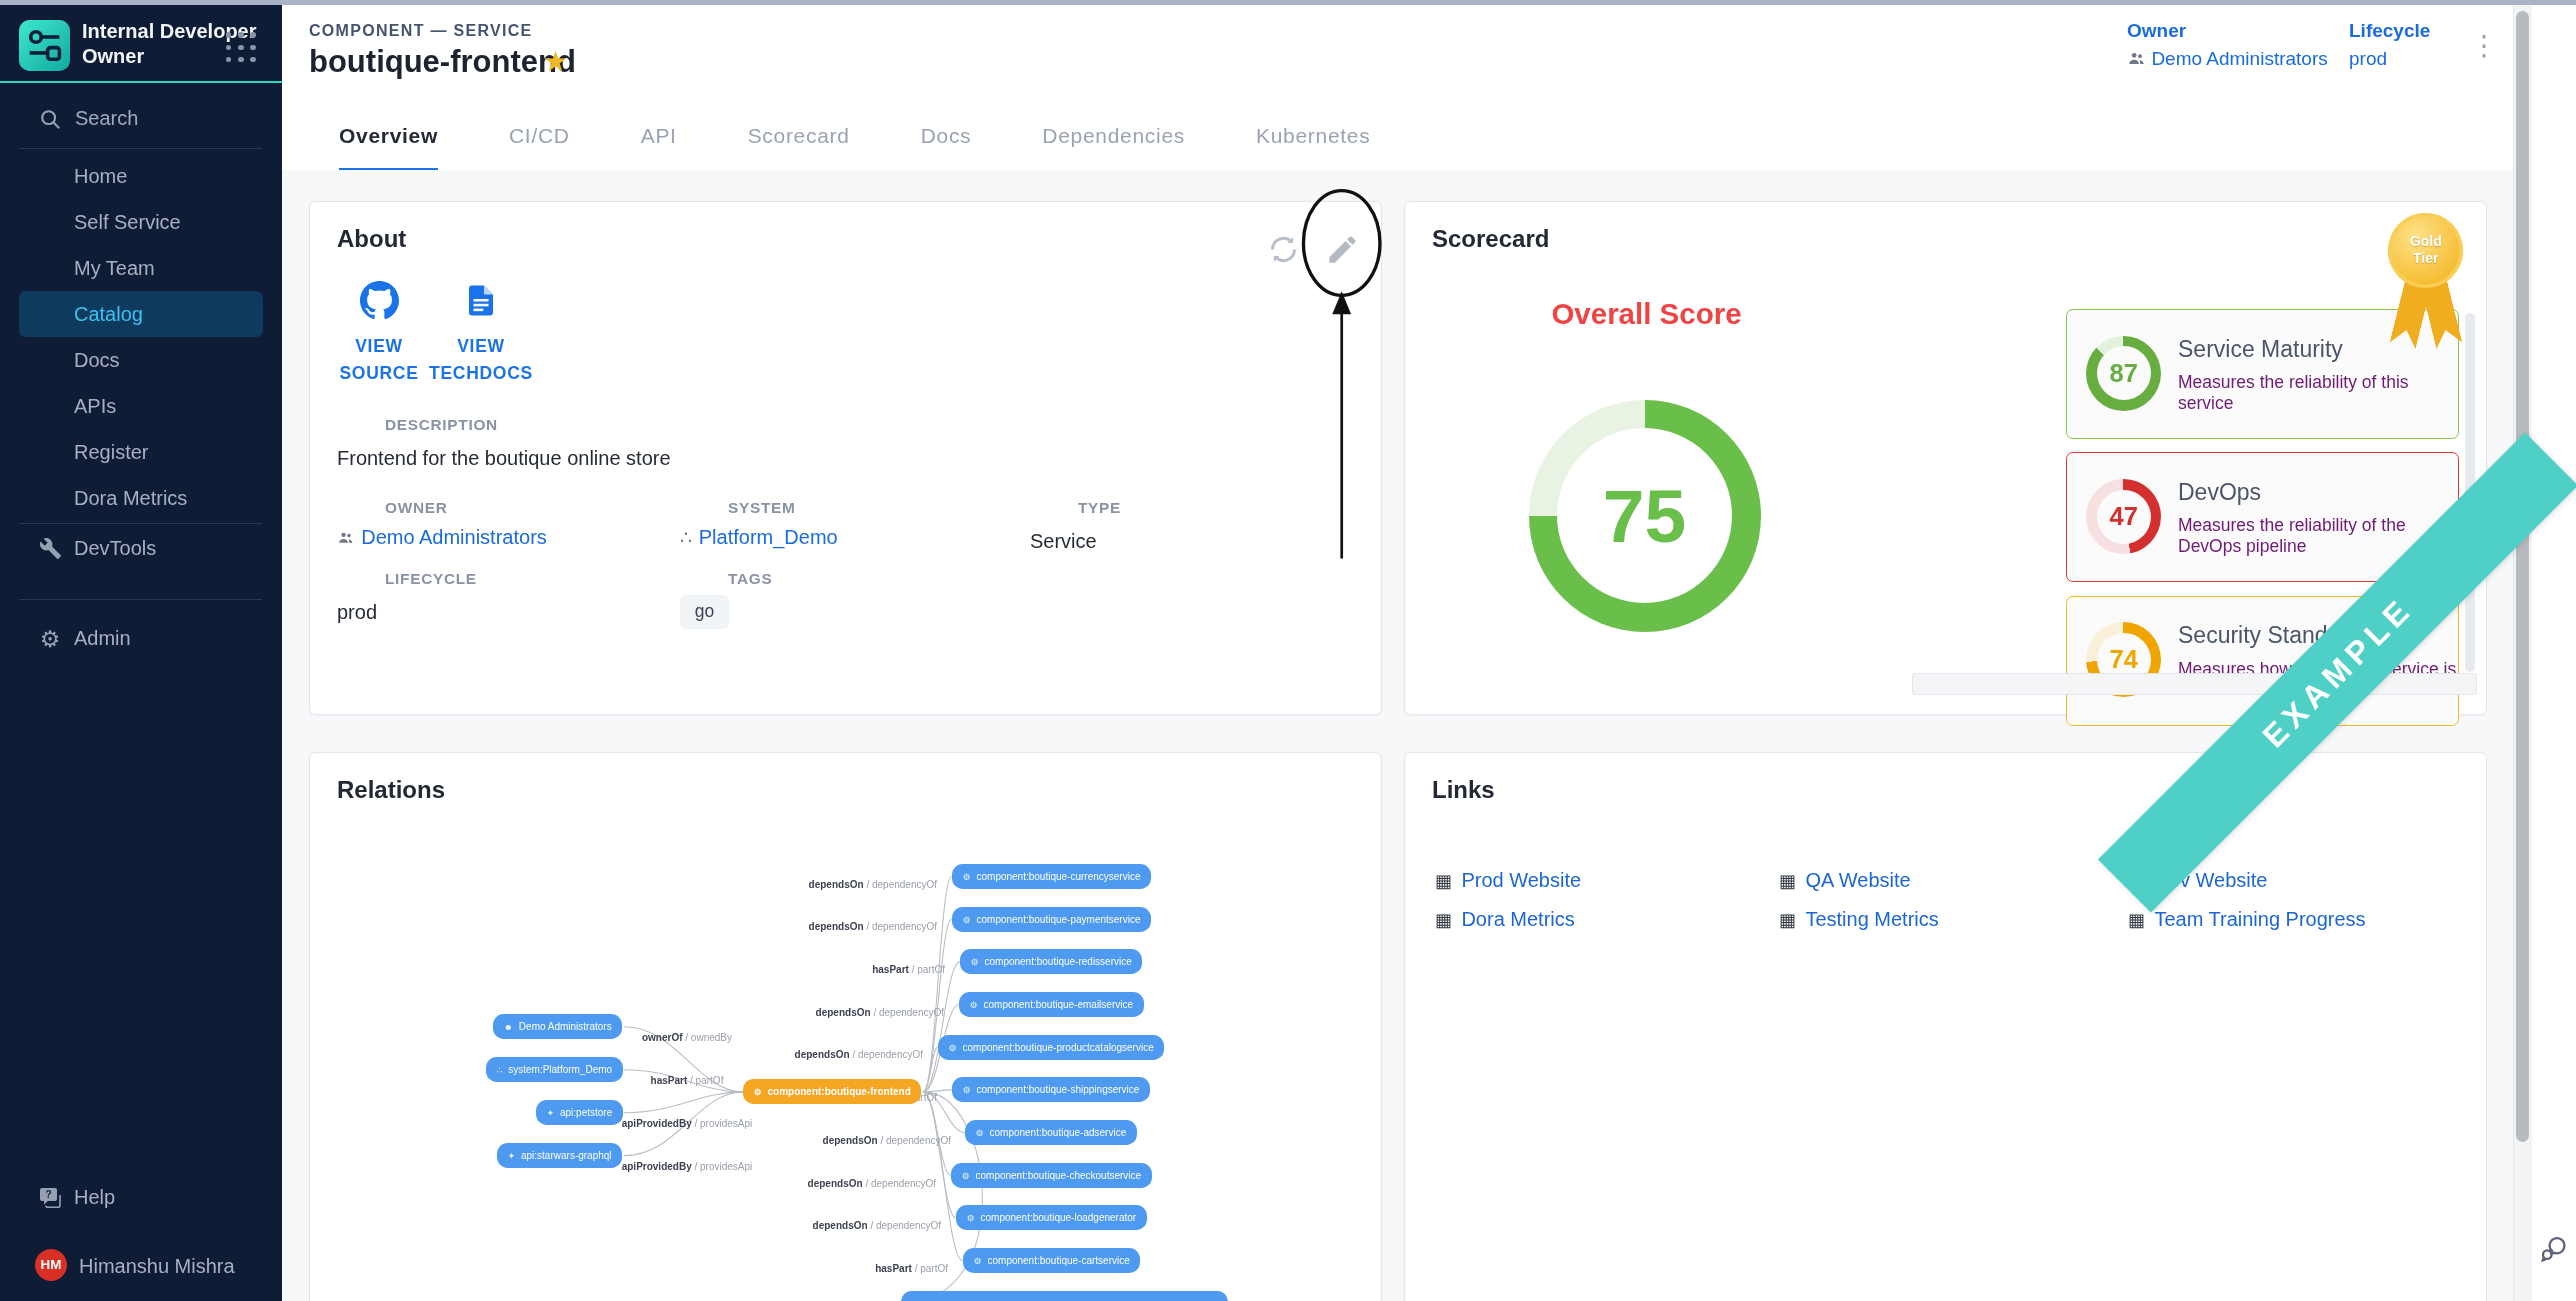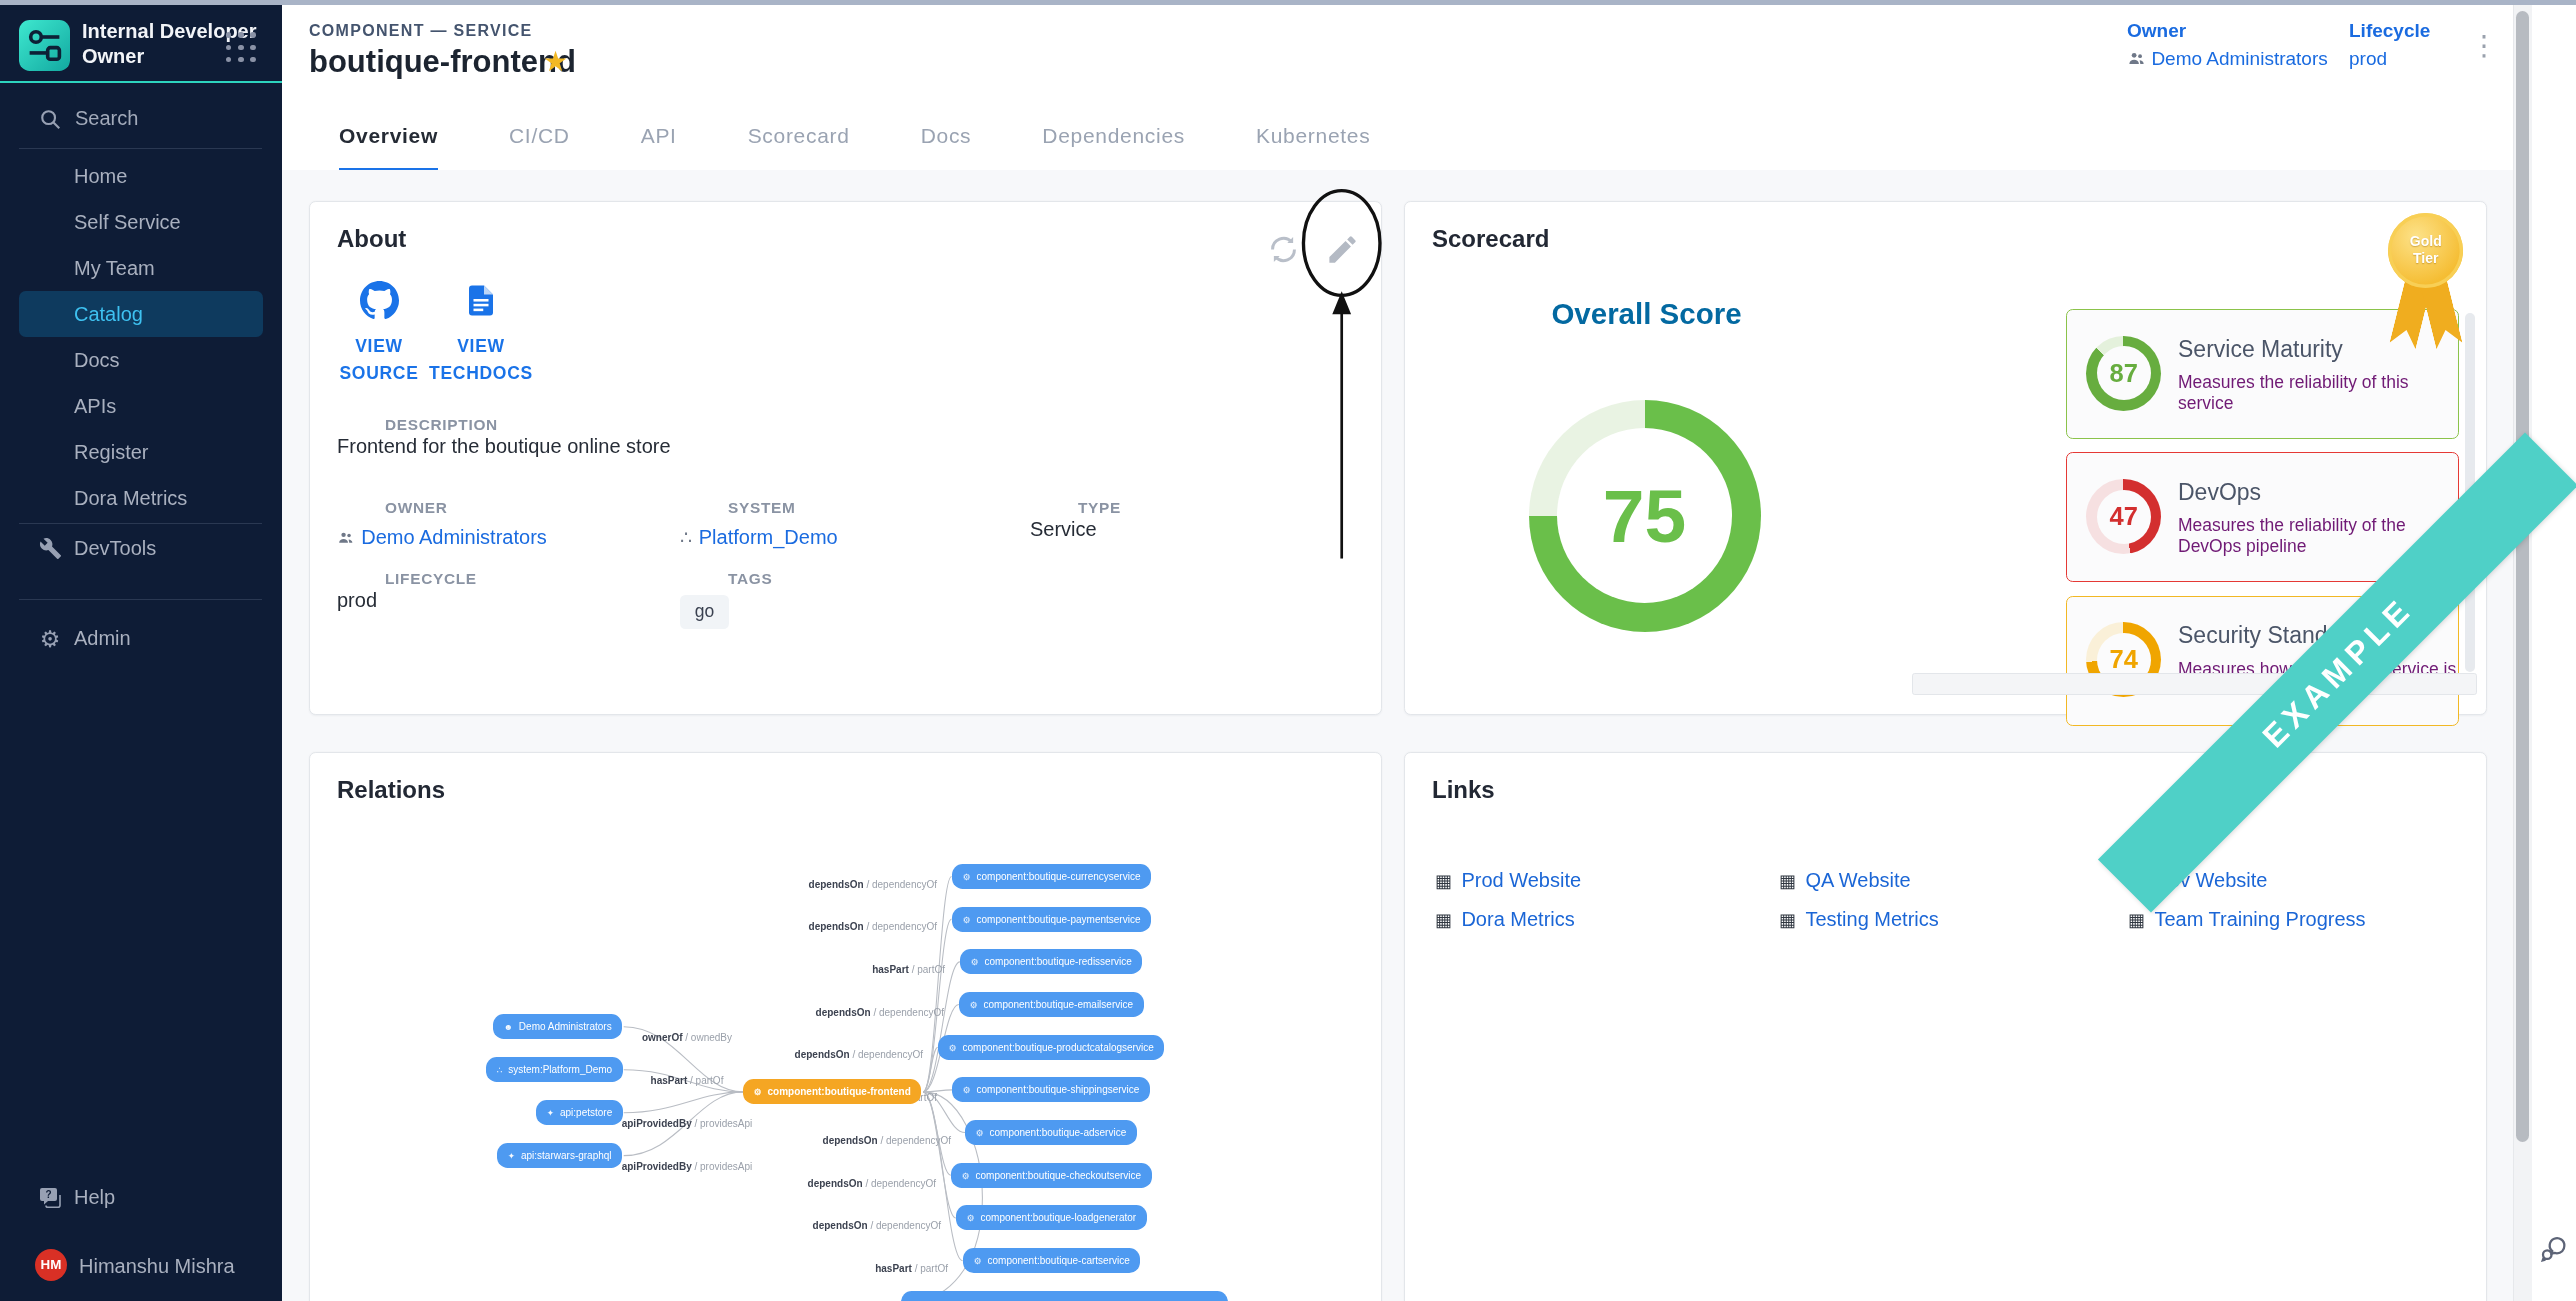--- a/index.html
+++ b/index.html
@@ -41,27 +41,27 @@
   .content-bg{position:absolute;left:282px;top:170px;width:2231px;height:1132px;background:#f7f8fa;}
   .card{position:absolute;background:#fff;border:0.7px solid #e3e6ea;border-radius:6.7px;box-shadow:0 0.7px 2px rgba(20,30,50,.05);}
   .card-title{position:absolute;left:27px;top:23px;font-size:24px;font-weight:700;color:#222834;}
   
   #about-card{left:309px;top:201px;width:1071px;height:512px;}
   .icon-btn{position:absolute;top:29.5px;width:35px;height:35px;cursor:pointer;}
   .about-btn{position:absolute;top:79px;width:114px;text-align:center;cursor:pointer;}
   .about-btn .bicon{height:43px;}
   .about-btn .blabel{margin-top:9.4px;font-size:17.5px;font-weight:700;letter-spacing:0.7px;color:#1a73e8;line-height:27px;}
   .fld-lbl{font-size:15.4px;font-weight:600;letter-spacing:0.7px;color:#8a93a3;margin-left:48px;}
-  .fld-val{margin-top:1px;font-size:20px;color:#262c36;}
+  .fld-val{margin-top:13px;font-size:20px;color:#262c36;}
   .fld-link{margin-top:9.4px;font-size:20px;color:#1a6be0;display:flex;align-items:center;gap:6.7px;cursor:pointer;}
   .fld{position:absolute;}
   .tag-chip{display:inline-block;margin-top:6.7px;background:#f1f4f7;border-radius:5.4px;padding:6.7px 14.8px;font-size:17.5px;color:#3a4150;}
   
   #score-card{left:1404px;top:201px;width:1081px;height:512px;overflow:visible;}
-  .overall-lbl{position:absolute;left:107px;top:95px;width:269px;text-align:center;font-size:29.5px;font-weight:700;color:#0369a1;}
+  .overall-lbl{position:absolute;left:107px;top:95px;width:269px;text-align:center;font-size:29.5px;font-weight:700;color:#ef4444;}
   .donut{position:absolute;left:124px;top:198px;width:232px;height:232px;border-radius:50%;}
   .donut .hole{position:absolute;left:28px;top:28px;width:175px;height:175px;border-radius:50%;background:#fff;display:flex;align-items:center;justify-content:center;font-size:75px;font-weight:700;}
   .metric-list{position:absolute;left:661px;top:107px;width:393px;}
   .metric-card{position:relative;height:128px;margin-bottom:13.4px;border-radius:6.7px;border:1.3px solid #ccc;background:#fbfbfc;overflow:hidden;cursor:pointer;}
   .mring{position:absolute;left:19px;top:25.5px;width:75px;height:75px;border-radius:50%;}
   .mring .hole{position:absolute;left:10.7px;top:10.7px;width:54px;height:54px;border-radius:50%;background:#fbfbfc;display:flex;align-items:center;justify-content:center;font-size:25.5px;font-weight:700;}
   .mtitle{position:absolute;left:111px;top:25.5px;font-size:23px;color:#4b5568;}
   .mdesc{position:absolute;left:111px;top:62px;font-size:17.5px;color:#701a75;}
   .hscroll{position:absolute;left:507px;top:471px;width:563px;height:20px;background:#f4f5f7;border:0.7px solid #e3e6ea;border-radius:2.7px;}
   .vscroll-mini{position:absolute;left:1060px;top:111px;width:10px;height:359px;border-radius:5.4px;background:#e7eaee;}

